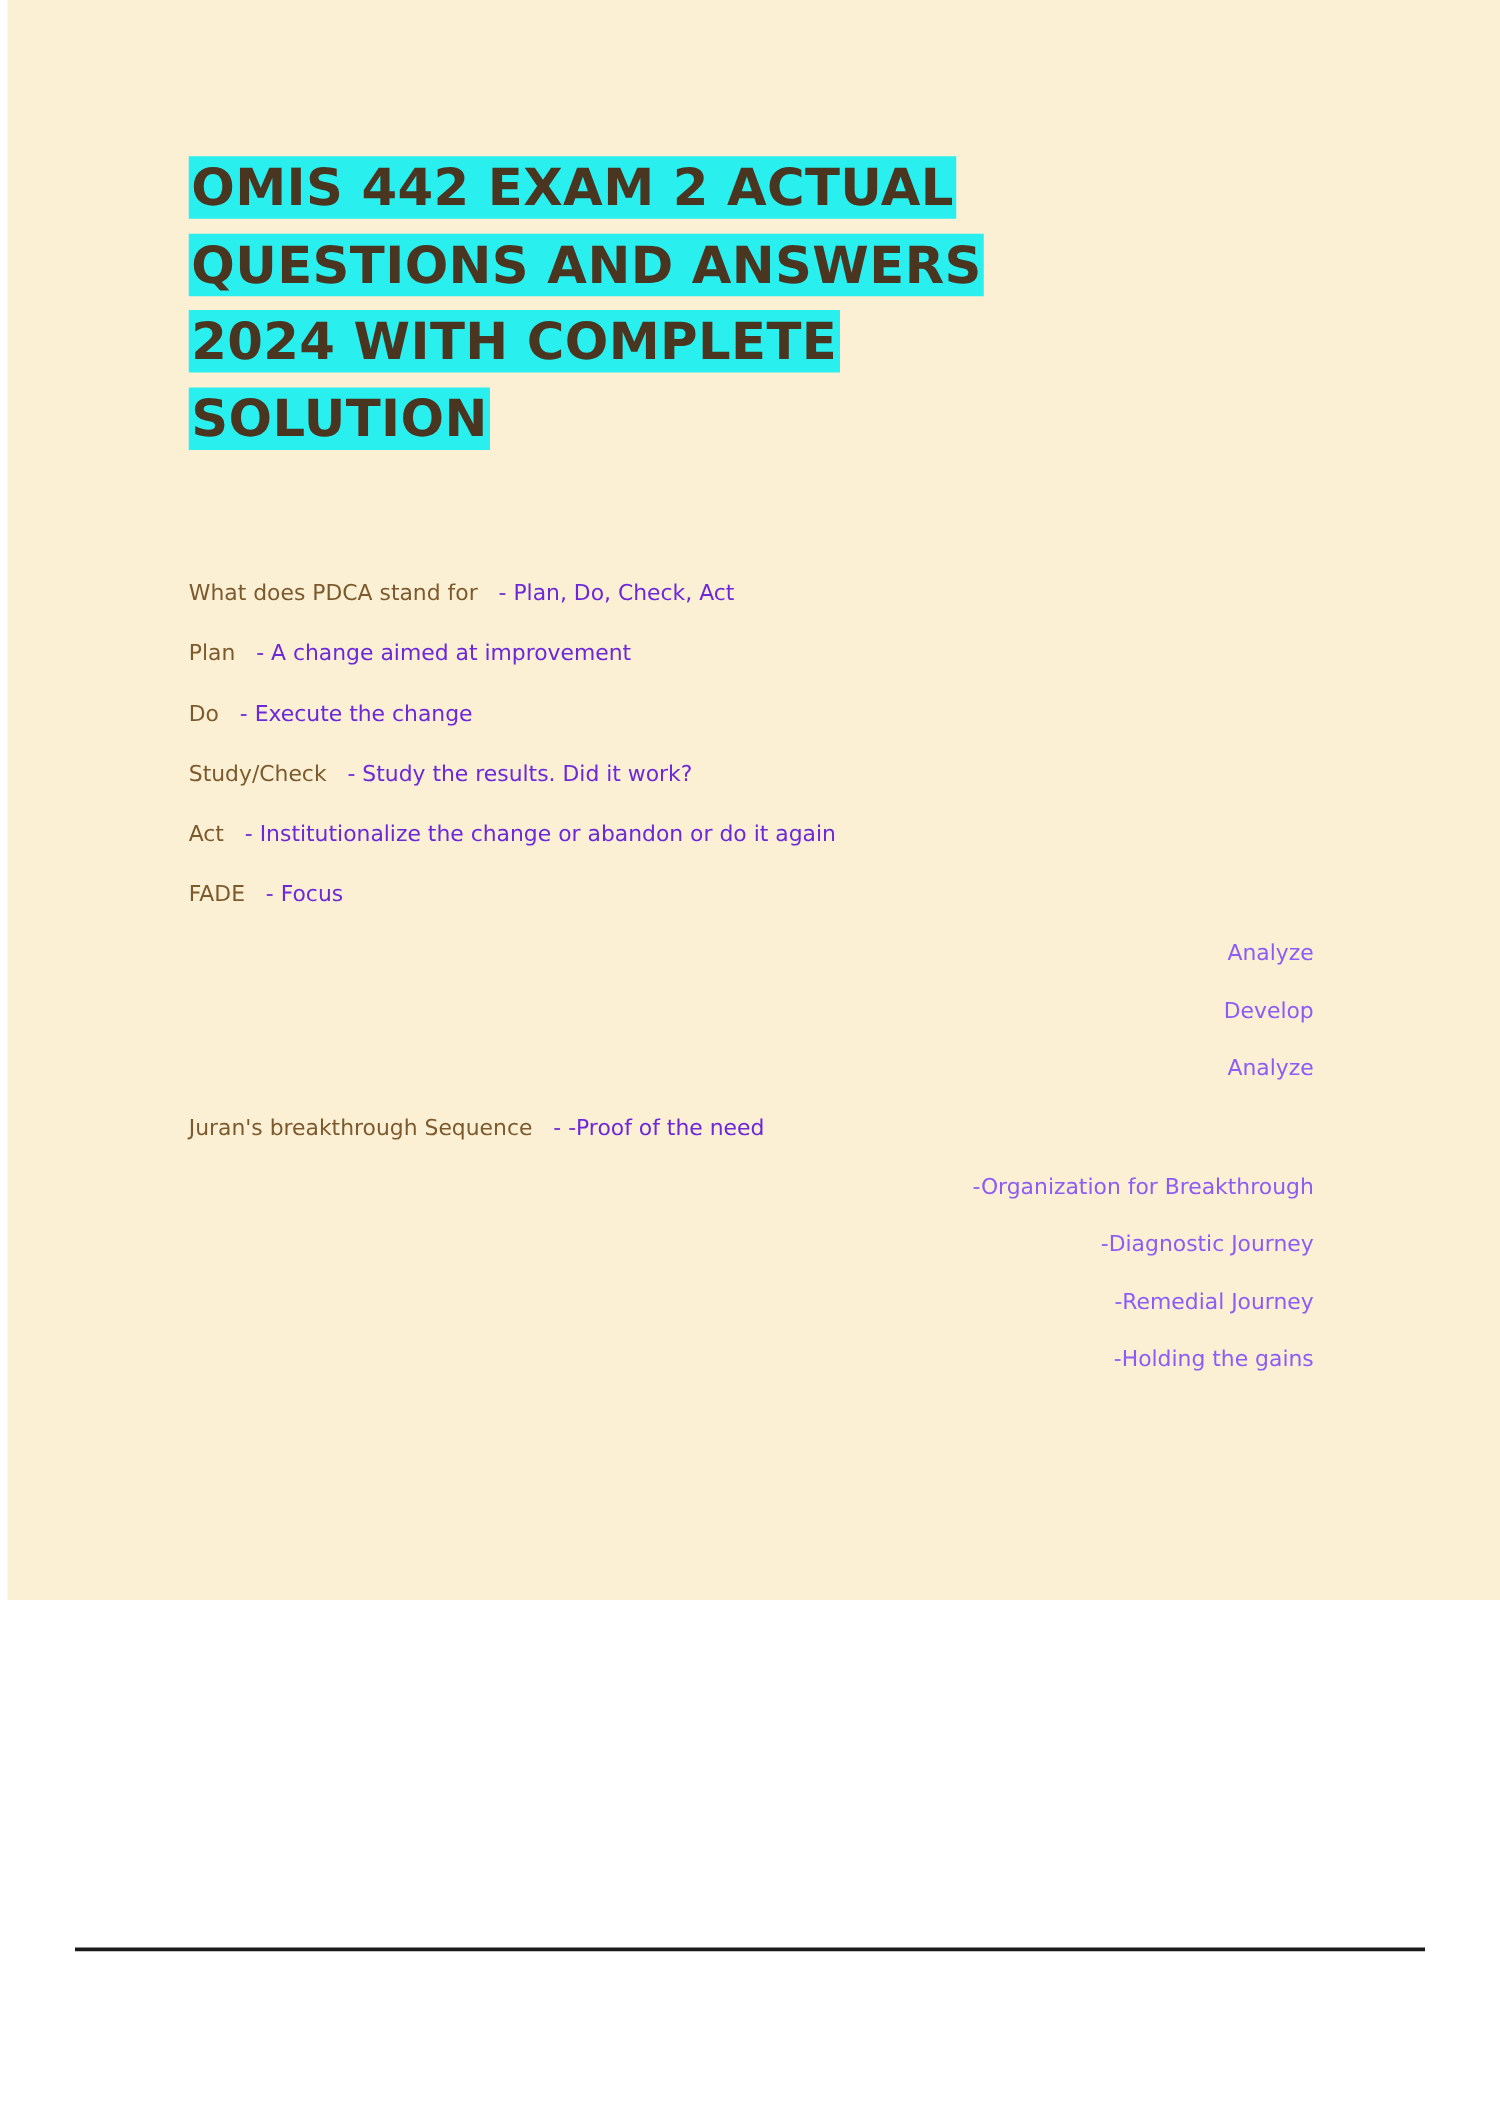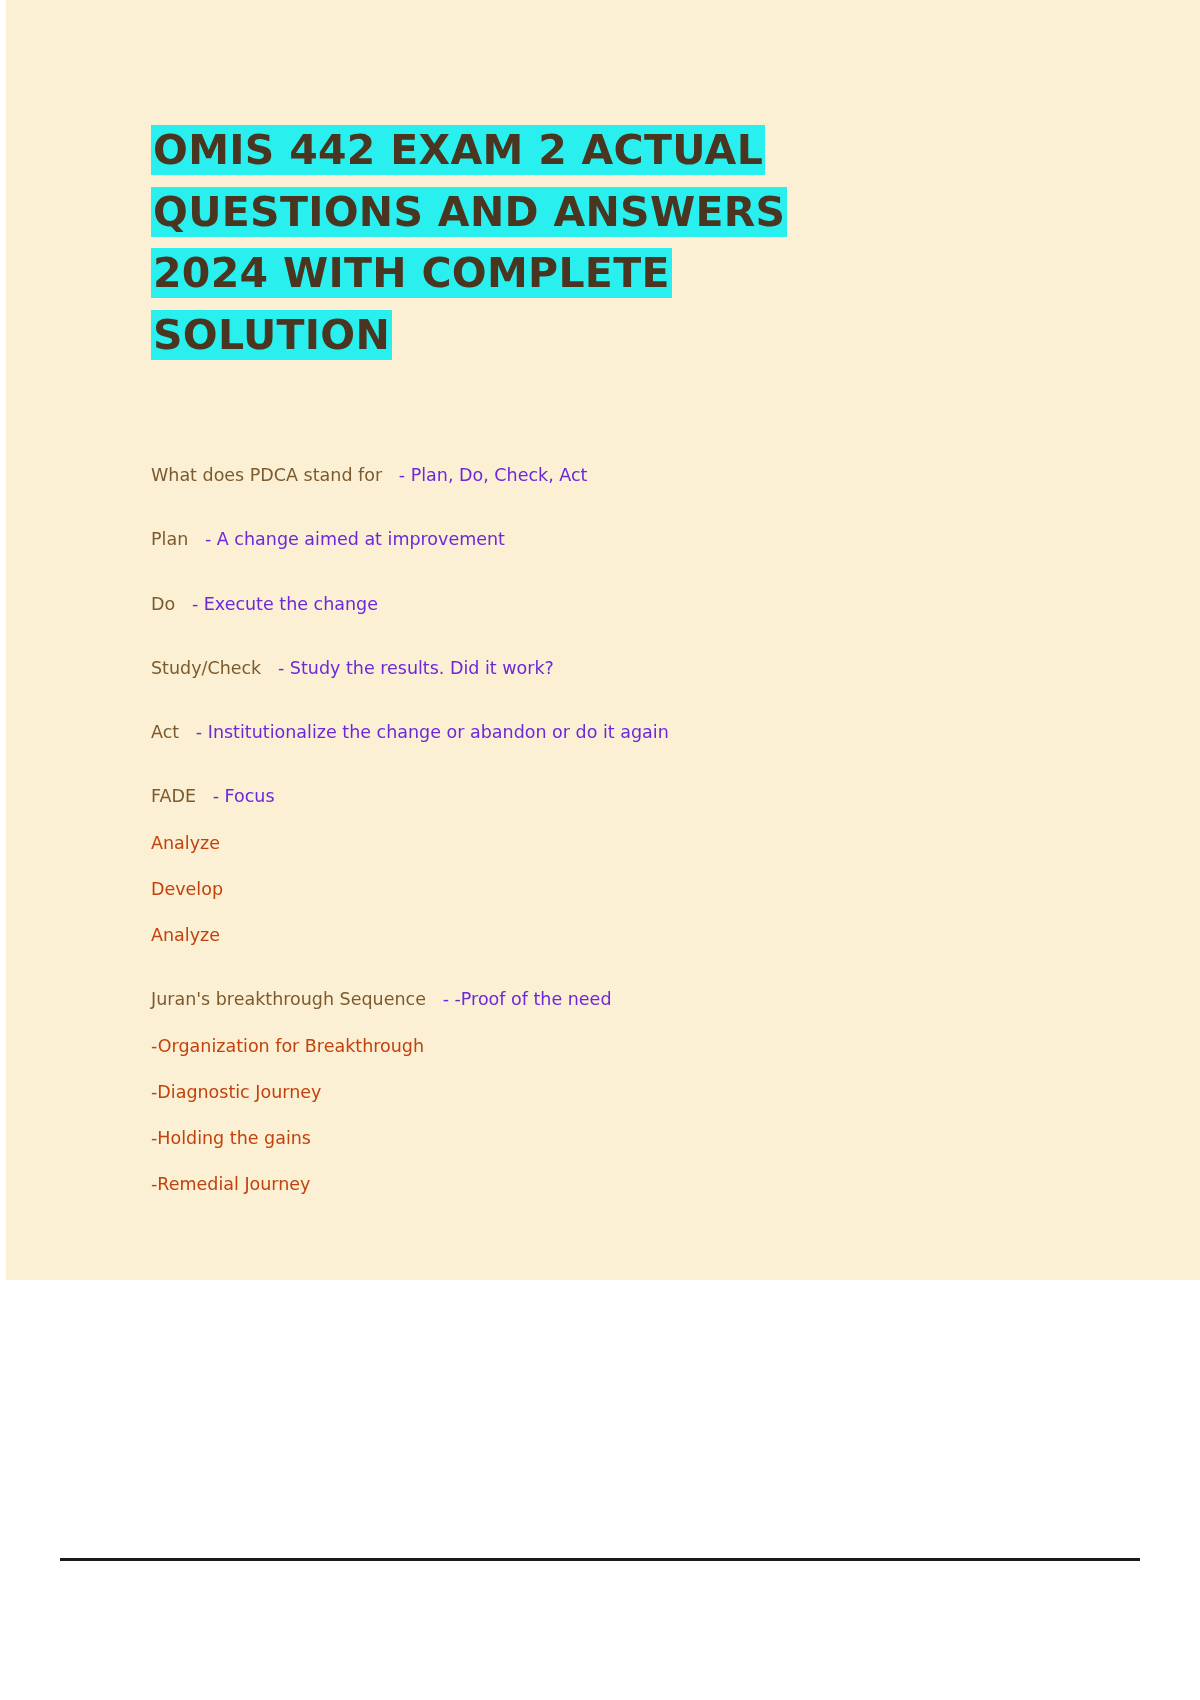--- a/index.html
+++ b/index.html
@@ -35,41 +35,42 @@
     letter-spacing: 0.3px;
     margin: 0 0 0 0;
   }
   .doc-title span.hl {
     background: #29efef;
     padding: 1px 2px;
     box-decoration-break: clone;
     -webkit-box-decoration-break: clone;
   }
   .qa-block {
-    margin-top: 38px;
+    margin-top: 22px;
   }
   .qa-line {
     font-size: 17.5px;
     color: #8a5a32;
     line-height: 1.5;
     margin: 0;
     white-space: nowrap;
   }
   .qa-term {
     color: #7d5a2e;
   }
   .qa-ans {
     color: #6d28d9;
   }
   .sub-line {
     font-size: 17.5px;
-    color: #c2410c;
+    color: #8b5cf6;
     line-height: 1.5;
     margin: 0;
     padding-top: 20px;
+    text-align: right;
   }
   .first-block { margin-top: 42px; }
   .footer-rule {
     position: absolute;
     left: 60px;
     top: 1558px;
     width: 1080px;
     height: 3px;
     background: #1a1a1a;
   }
@@ -141,21 +142,21 @@
       <p class="sub-line">Analyze</p>
     </div>
 
     <div class="qa-block">
       <p class="qa-line">
         <span class="qa-term">Juran's breakthrough Sequence</span>&nbsp;&nbsp;
         <span class="qa-ans">- -Proof of the need</span>
       </p>
       <p class="sub-line">-Organization for Breakthrough</p>
       <p class="sub-line">-Diagnostic Journey</p>
+      <p class="sub-line">-Remedial Journey</p>
       <p class="sub-line">-Holding the gains</p>
-      <p class="sub-line">-Remedial Journey</p>
     </div>
 
   </div>
 </div>
 
 <div class="white-band"></div>
 <div class="footer-rule"></div>
 
 </body></html>

